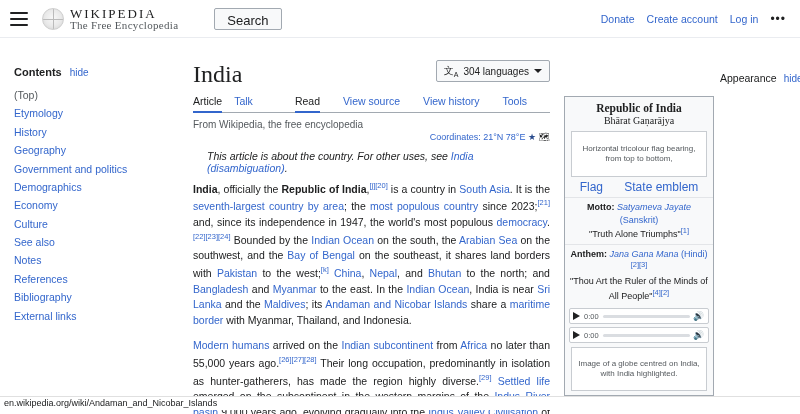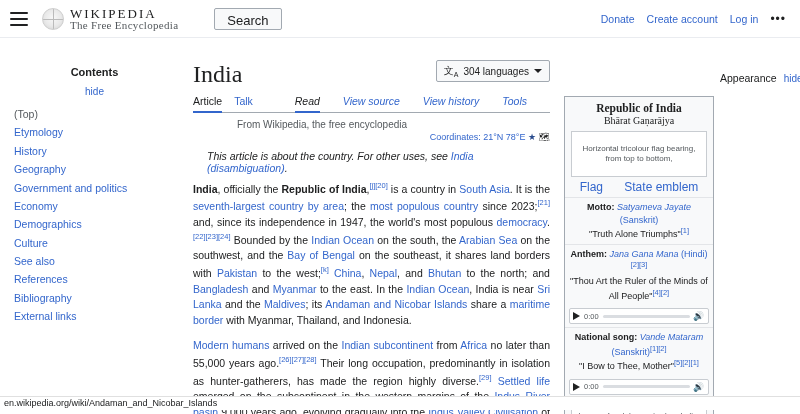--- a/index.html
+++ b/index.html
@@ -60,21 +60,21 @@
     font-family:"Liberation Sans", sans-serif;
   }
   .header-right { margin-left:auto; display:flex; align-items:center; gap:12px; font-size:10.5px; padding-right:4px;}
   .header-right .dots { letter-spacing:1px; color:#202122; font-size:12px; }
 
   
   .body { display:flex; height: calc(414px - 38px - 14px); }
 
   
   .sidebar { width: 185px; padding: 28px 10px 0 14px; flex:none; }
-  .contents-head { display:flex; align-items:center; gap:8px; font-size:11px; font-weight:bold;flex-direction:column; }
+  .contents-head { display:flex; align-items:center; gap:8px; font-size:11px; font-weight:bold; }
   .contents-head .hide { font-weight:normal; color:#3366cc; font-size:10px; }
   .toc { margin-top:8px; font-size:10.5px; line-height:1.75; }
   .toc div { color:#3366cc; cursor:pointer; }
   .toc div.top { color:#54595d; }
 
   
   .content { flex:1; padding: 22px 14px 0 8px; min-width:0; position:relative;}
   .title-row { display:flex; align-items:flex-start; }
   h1 { font-family:"Liberation Serif", serif; font-weight:normal; font-size:24px; margin:0; line-height:1.2;}
   .lang-btn {
@@ -82,24 +82,24 @@
     border:1px solid #a2a9b1; border-radius:2px; background:#f8f9fa;
     padding:3px 7px; font-size:10px; color:#202122; cursor:pointer; white-space:nowrap;
   }
   .lang-btn .caret { border-left:4px solid transparent;border-right:4px solid transparent;border-top:4px solid #202122; display:inline-block;}
   .tabs-row {
     display:flex; align-items:center; border-bottom:1px solid #a2a9b1;
     margin-top:6px; font-size:10.5px; padding-bottom:4px;
   }
   .tabs-row .t { margin-right:12px; color:#3366cc; cursor:pointer;}
   .tabs-row .t.sel { color:#202122; border-bottom:2px solid #3366cc; padding-bottom:4px; margin-bottom:-5px;}
-  .tabs-right { margin-left:auto; display:flex; align-items:center; gap:11px;font-style:italic; }
+  .tabs-right { margin-left:auto; display:flex; align-items:center; gap:11px; }
   .tabs-right .t { color:#3366cc; cursor:pointer; }
   .tabs-right .t.sel { color:#202122; font-weight:normal; border-bottom:2px solid #3366cc; padding-bottom:4px; margin-bottom:-5px;}
-  .subline { font-size:10px; color:#54595d; margin-top:6px;margin-left:44px; }
+  .subline { font-size:10px; color:#54595d; margin-top:6px; }
   .coords { text-align:right; font-size:9px; color:#202122; margin-top:2px;}
   .coords .star { color:#2a4b8d; }
   .hatnote { font-style:italic; font-size:10.5px; margin:8px 0 6px 14px; }
   .para { font-size:10.5px; line-height:1.52; text-align:justify; margin:0 0 9px 0; }
   .para sup { font-size:7.5px; color:#3366cc; }
 
   
   .infobox {
     width: 150px; flex:none; margin: 58px 6px 0 0;
     border:1px solid #a2a9b1; background:#f8f9fa; font-size:9px;
@@ -176,24 +176,25 @@
     <div class="contents-head">
       <span>Contents</span>
       <span class="hide">hide</span>
     </div>
     <div class="toc">
       <div class="top">(Top)</div>
       <div>Etymology</div>
       <div>History</div>
       <div>Geography</div>
       <div>Government and politics</div>
+      <div>Demographics</div>
       <div>Economy</div>
-      <div>Demographics</div>
       <div>Culture</div>
       <div>See also</div>
+      <div>Notes</div>
       <div>References</div>
       <div>Bibliography</div>
       <div>External links</div>
     </div>
   </div>
 
   <div class="content">
     <div class="title-row">
       <h1>India</h1>
       <div class="lang-btn">
@@ -250,26 +251,20 @@
       <span class="link ib-quote">Jana Gana Mana</span>
       <span class="link">(Hindi)</span><sup class="link">[2][3]</sup><br>
       <span>"Thou Art the Ruler of the Minds of All People"</span><sup class="link">[4][2]</sup>
     </div>
     <div class="player">
       <span class="play"></span>
       <span>0:00</span>
       <span class="bar"></span>
       <span class="spk">🔊</span>
     </div>
-    <div class="ib-sec">
-      <b>National song:</b>
-      <span class="link ib-quote">Vande Mataram</span>
-      <span class="link">(Sanskrit)</span><sup class="link">[1][2]</sup><br>
-      <span>"I Bow to Thee, Mother"</span><sup class="link">[5][2][1]</sup>
-    </div>
     <div class="player">
       <span class="play"></span>
       <span>0:00</span>
       <span class="bar"></span>
       <span class="spk">🔊</span>
     </div>
     <div class="ib-map">Image of a globe centred on India, with India highlighted.</div>
 
   </div>
 

